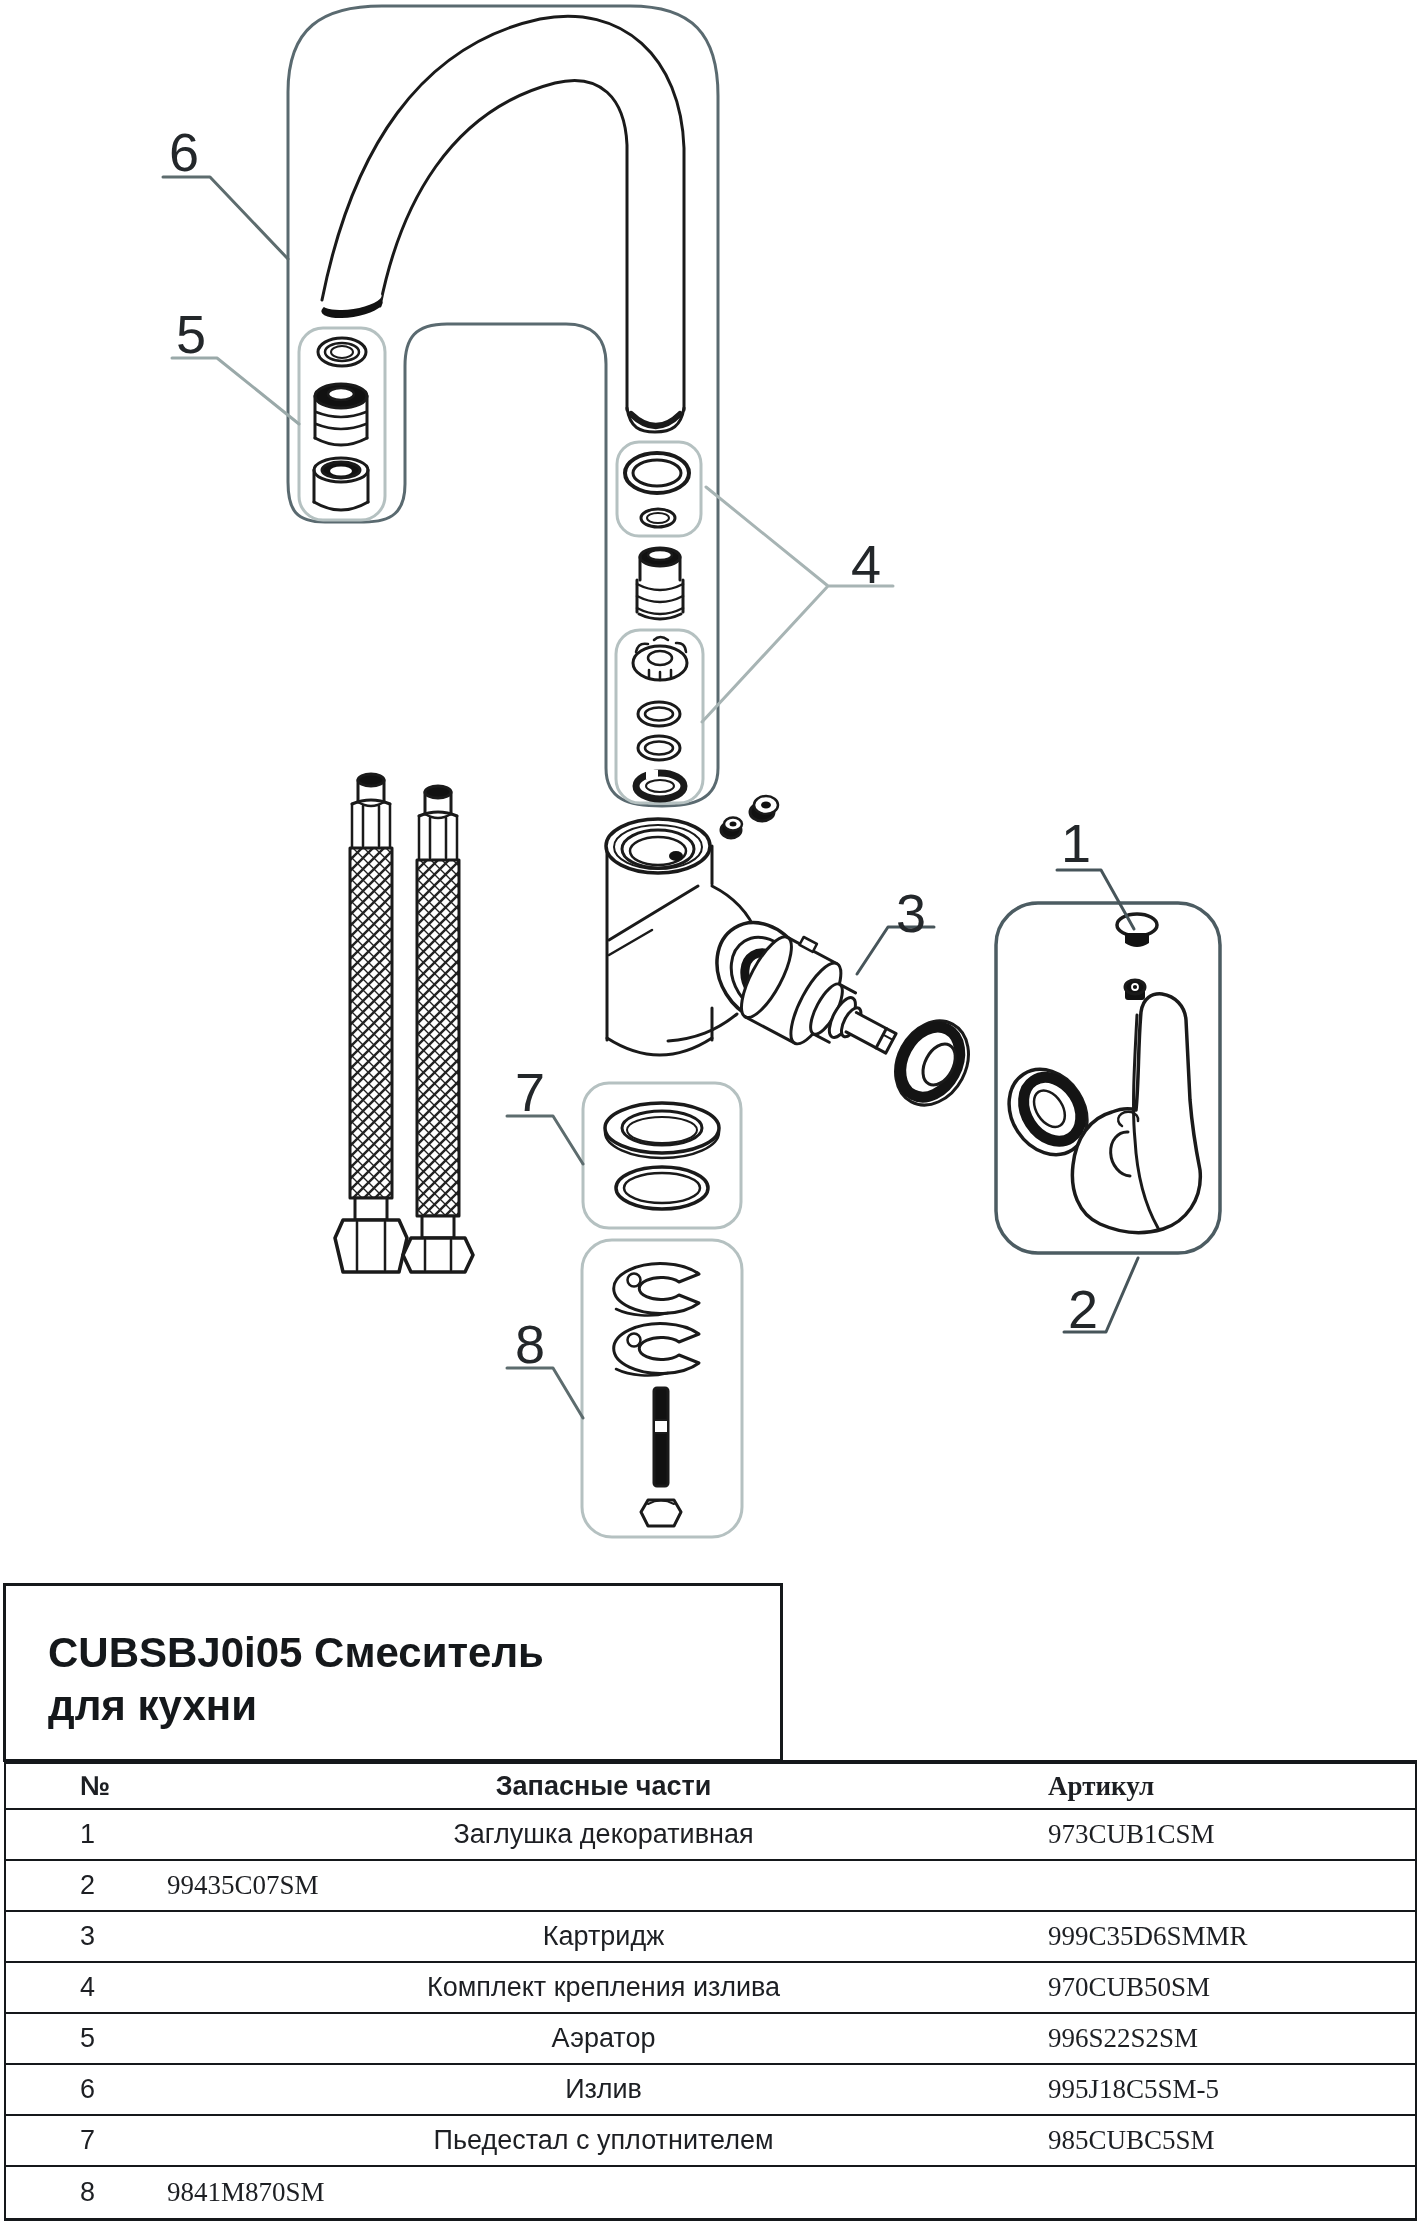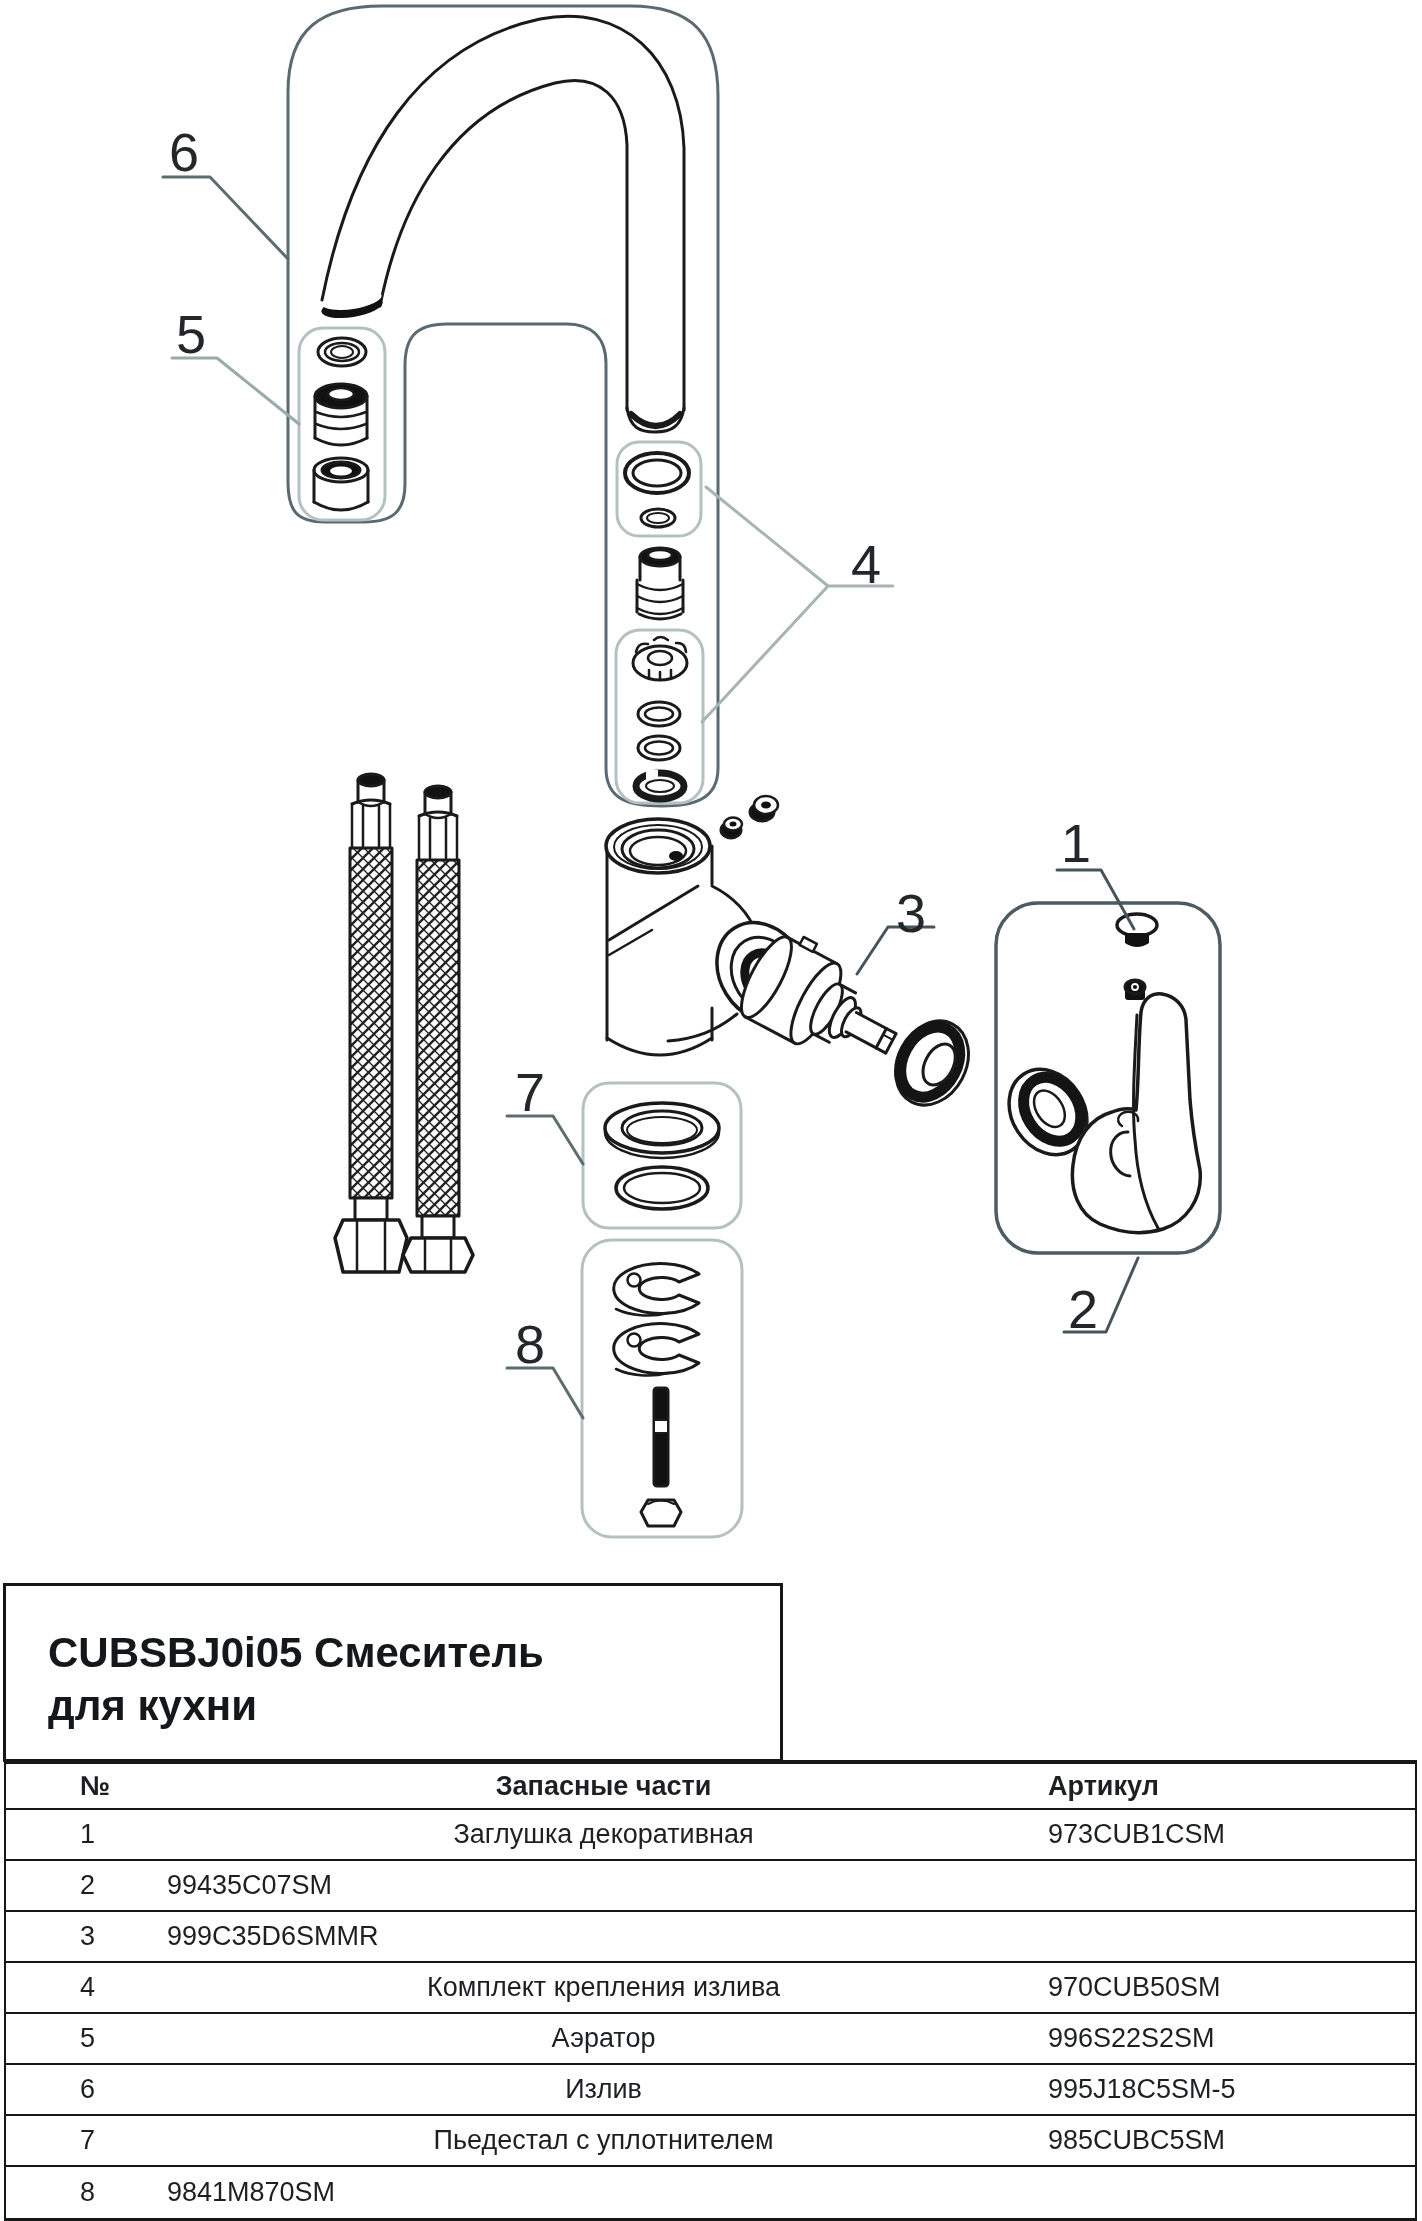--- a/index.html
+++ b/index.html
@@ -23,21 +23,21 @@
     border-top:4px solid #15181b;border-bottom:3px solid #15181b;
     border-left:2px solid #15181b;border-right:2px solid #15181b;
     box-sizing:border-box;background:#fff;
   }
   .tr{display:flex;align-items:center;height:51px;border-bottom:2px solid #15181b;box-sizing:border-box;}
   .tr.head{height:46px;font-weight:bold;}
   .tr:last-child{border-bottom:none;}
   .td{font-size:27px;color:#1d1f23;box-sizing:border-box;}
   .c1{width:157px;padding-left:74px;}
   .c2{flex:1;text-align:center;}
-  .c3{width:371px;padding-left:4px;}
+  .c3{width:371px;padding-left:4px;font-family:Liberation Serif, serif;}
 </style>
 </head>
 <body>
 
 <div class="page">
 
   <svg class="diagram-svg" width="1422" height="1565" viewBox="0 0 1422 1565">
     <defs>
       <pattern id="braid" width="11" height="11" patternUnits="userSpaceOnUse">
         <rect width="11" height="11" fill="#ffffff"></rect>
@@ -290,20 +290,21 @@
       <div class="td c1">1</div>
       <div class="td c2">Заглушка декоративная</div>
       <div class="td c3">973CUB1CSM</div>
     </div>
     <div class="tr">
       <div class="td c1">2</div>
       <div class="td c3">99435C07SM</div>
     </div>
     <div class="tr">
       <div class="td c1">3</div>
+      <div class="td c2">Картридж</div>
       <div class="td c3">999C35D6SMMR</div>
     </div>
     <div class="tr">
       <div class="td c1">4</div>
       <div class="td c2">Комплект крепления излива</div>
       <div class="td c3">970CUB50SM</div>
     </div>
     <div class="tr">
       <div class="td c1">5</div>
       <div class="td c2">Аэратор</div>

